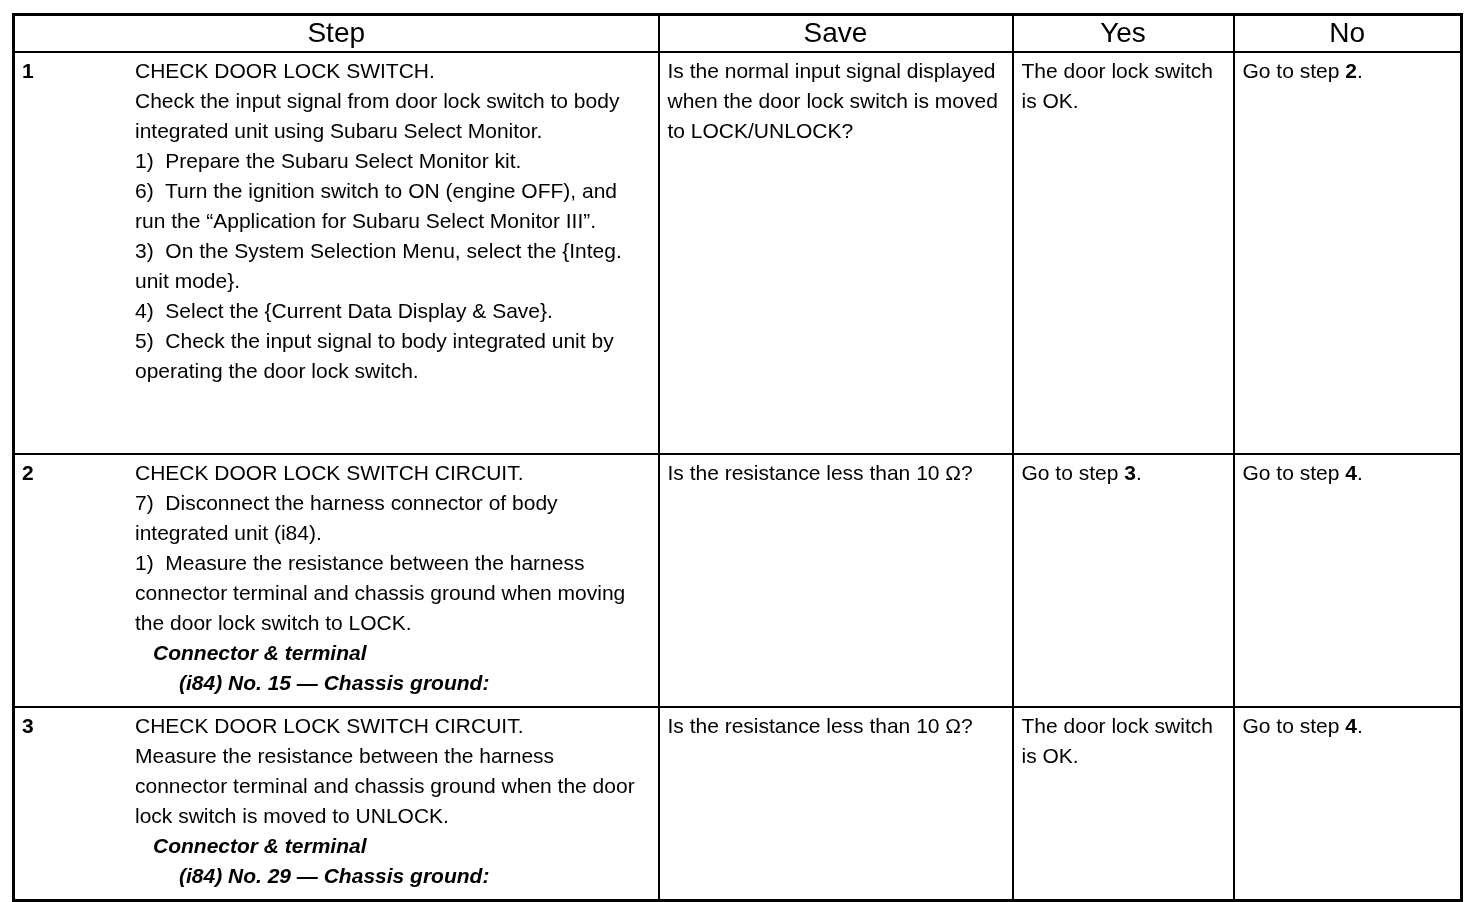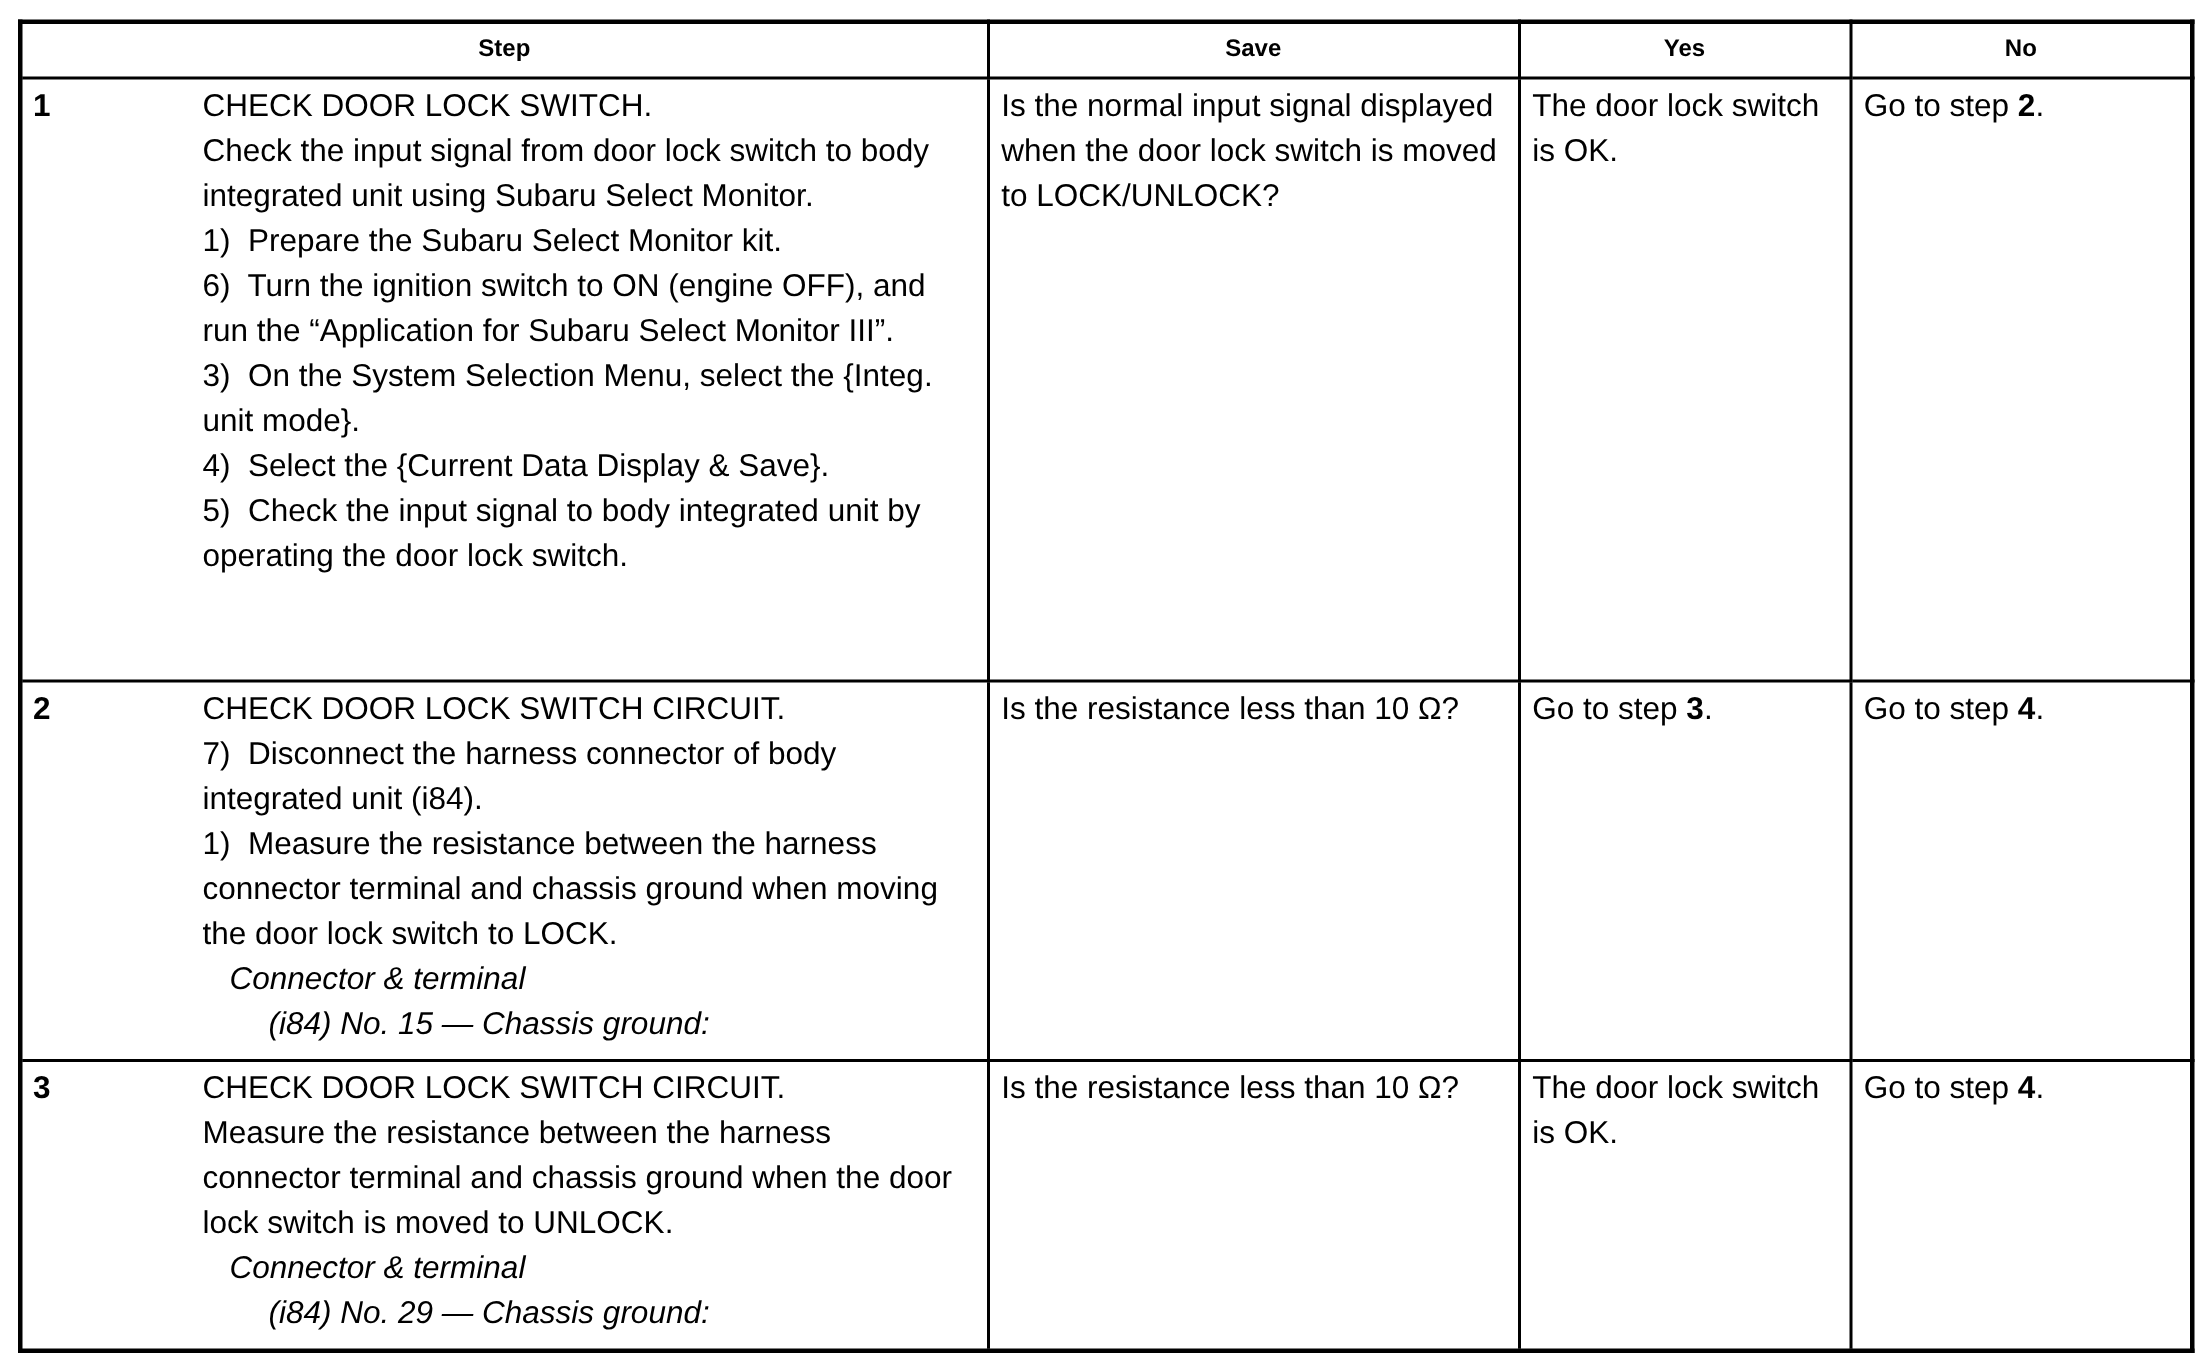--- a/index.html
+++ b/index.html
@@ -19,22 +19,22 @@
     margin: 13px 12px 0 12px;
     border: 3px solid #000;
   }
   col.c-step  { width: 645px; }
   col.c-check { width: 354px; }
   col.c-yes   { width: 221px; }
   col.c-no    { width: 228px; }
 
   th {
     border: 2px solid #000;
-    font-weight: bold;
-    font-size: 16px;
+    font-weight: normal;
+    font-size: 28px;
     line-height: 28px;
     text-align: center;
     vertical-align: middle;
     padding: 3px 4px;
     height: 37px;
   }
   td {
     border: 2px solid #000;
     vertical-align: top;
     font-size: 21px;
@@ -49,22 +49,22 @@
   .step-inner { display: flex; align-items: flex-start; }
   .step-num {
     flex: 0 0 116px;
     width: 116px;
     font-weight: bold;
     padding-left: 3px;
   }
   .step-content { flex: 1 1 auto; min-width: 0; padding-right: 2px; }
   .step-content p { margin: 0; white-space: pre-wrap; }
   p.title { font-weight: normal; }
-  p.connector { font-weight: normal; font-style: italic; margin-left: 18px !important; }
-  p.terminal  { font-weight: normal; font-style: italic; margin-left: 44px !important; }
+  p.connector { font-weight: bold; font-style: italic; margin-left: 18px !important; }
+  p.terminal  { font-weight: bold; font-style: italic; margin-left: 44px !important; }
   .b { font-weight: bold; }
 </style>
 </head>
 <body>
 
 <div class="page">
   <table class="diag">
     <colgroup>
       <col class="c-step">
         <col class="c-check">

